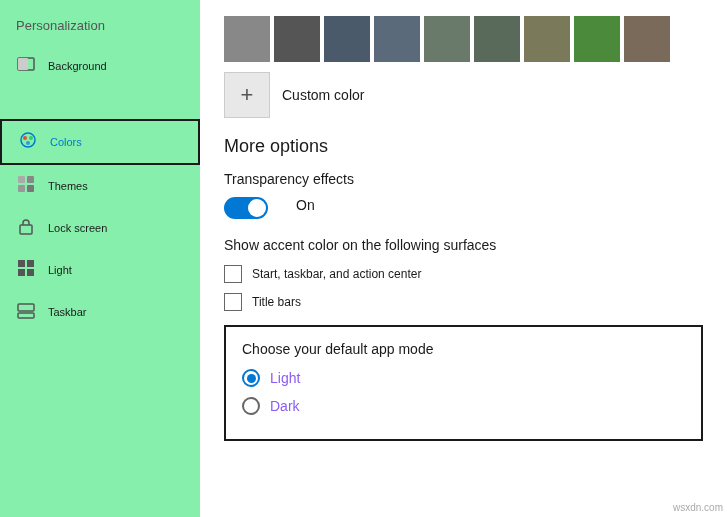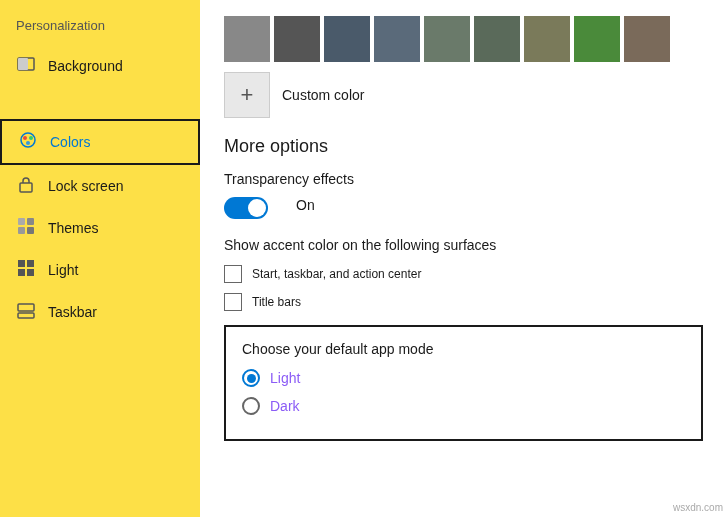--- a/index.html
+++ b/index.html
@@ -19,41 +19,41 @@
       display: flex;
       flex: 1;
       height: 517px;
       overflow: hidden;
     }
 
     
     .sidebar {
       width: 200px;
       min-width: 200px;
-      background: #fde047;
+      background: #86efac;
       padding: 10px 0;
       display: flex;
       flex-direction: column;
     }
 
     .sidebar-title {
       font-size: 13px;
       color: #555;
       padding: 8px 16px 12px 16px;
       font-weight: 400;
     }
 
     .sidebar-item {
       display: flex;
       align-items: center;
       padding: 10px 16px;
       cursor: pointer;
       gap: 12px;
       color: #1a1a1a;
-      font-size: 14px;
+      font-size: 11px;
     }
 
     .sidebar-item.active {
       border: 2px solid #1a1a1a;
       color: #0078d4;
       margin-top: 32px;
     }
 
     .sidebar-item.active .sidebar-icon {
       color: #0078d4;
@@ -270,37 +270,37 @@
           <circle cx="12" cy="7" r="2" fill="#2ecc71"></circle>
           <circle cx="9" cy="12" r="2" fill="#3498db"></circle>
         </svg>
       </span>
       <span style="color:#0078d4;">Colors</span>
     </div>
 
     <div class="sidebar-item">
       <span class="sidebar-icon">
         <svg width="18" height="18" viewBox="0 0 18 18">
-          <rect x="3" y="8" width="12" height="9" rx="1" fill="none" stroke="#555" stroke-width="1.5"></rect>
-          <path d="M6 8V6a3 3 0 016 0v2" fill="none" stroke="#555" stroke-width="1.5"></path>
-        </svg>
-      </span>
-      <span>Lock screen</span>
-    </div>
-
-    <div class="sidebar-item">
-      <span class="sidebar-icon">
-        <svg width="18" height="18" viewBox="0 0 18 18">
           <rect x="1" y="1" width="7" height="7" rx="1" fill="#aaa"></rect>
           <rect x="10" y="1" width="7" height="7" rx="1" fill="#888"></rect>
           <rect x="1" y="10" width="7" height="7" rx="1" fill="#999"></rect>
           <rect x="10" y="10" width="7" height="7" rx="1" fill="#777"></rect>
         </svg>
       </span>
       <span>Themes</span>
+    </div>
+
+    <div class="sidebar-item">
+      <span class="sidebar-icon">
+        <svg width="18" height="18" viewBox="0 0 18 18">
+          <rect x="3" y="8" width="12" height="9" rx="1" fill="none" stroke="#555" stroke-width="1.5"></rect>
+          <path d="M6 8V6a3 3 0 016 0v2" fill="none" stroke="#555" stroke-width="1.5"></path>
+        </svg>
+      </span>
+      <span>Lock screen</span>
     </div>
 
     <div class="sidebar-item">
       <span class="sidebar-icon">
         <svg width="18" height="18" viewBox="0 0 18 18">
           <rect x="1" y="1" width="7" height="7" fill="#555"></rect>
           <rect x="10" y="1" width="7" height="7" fill="#555"></rect>
           <rect x="1" y="10" width="7" height="7" fill="#555"></rect>
           <rect x="10" y="10" width="7" height="7" fill="#555"></rect>
         </svg>

